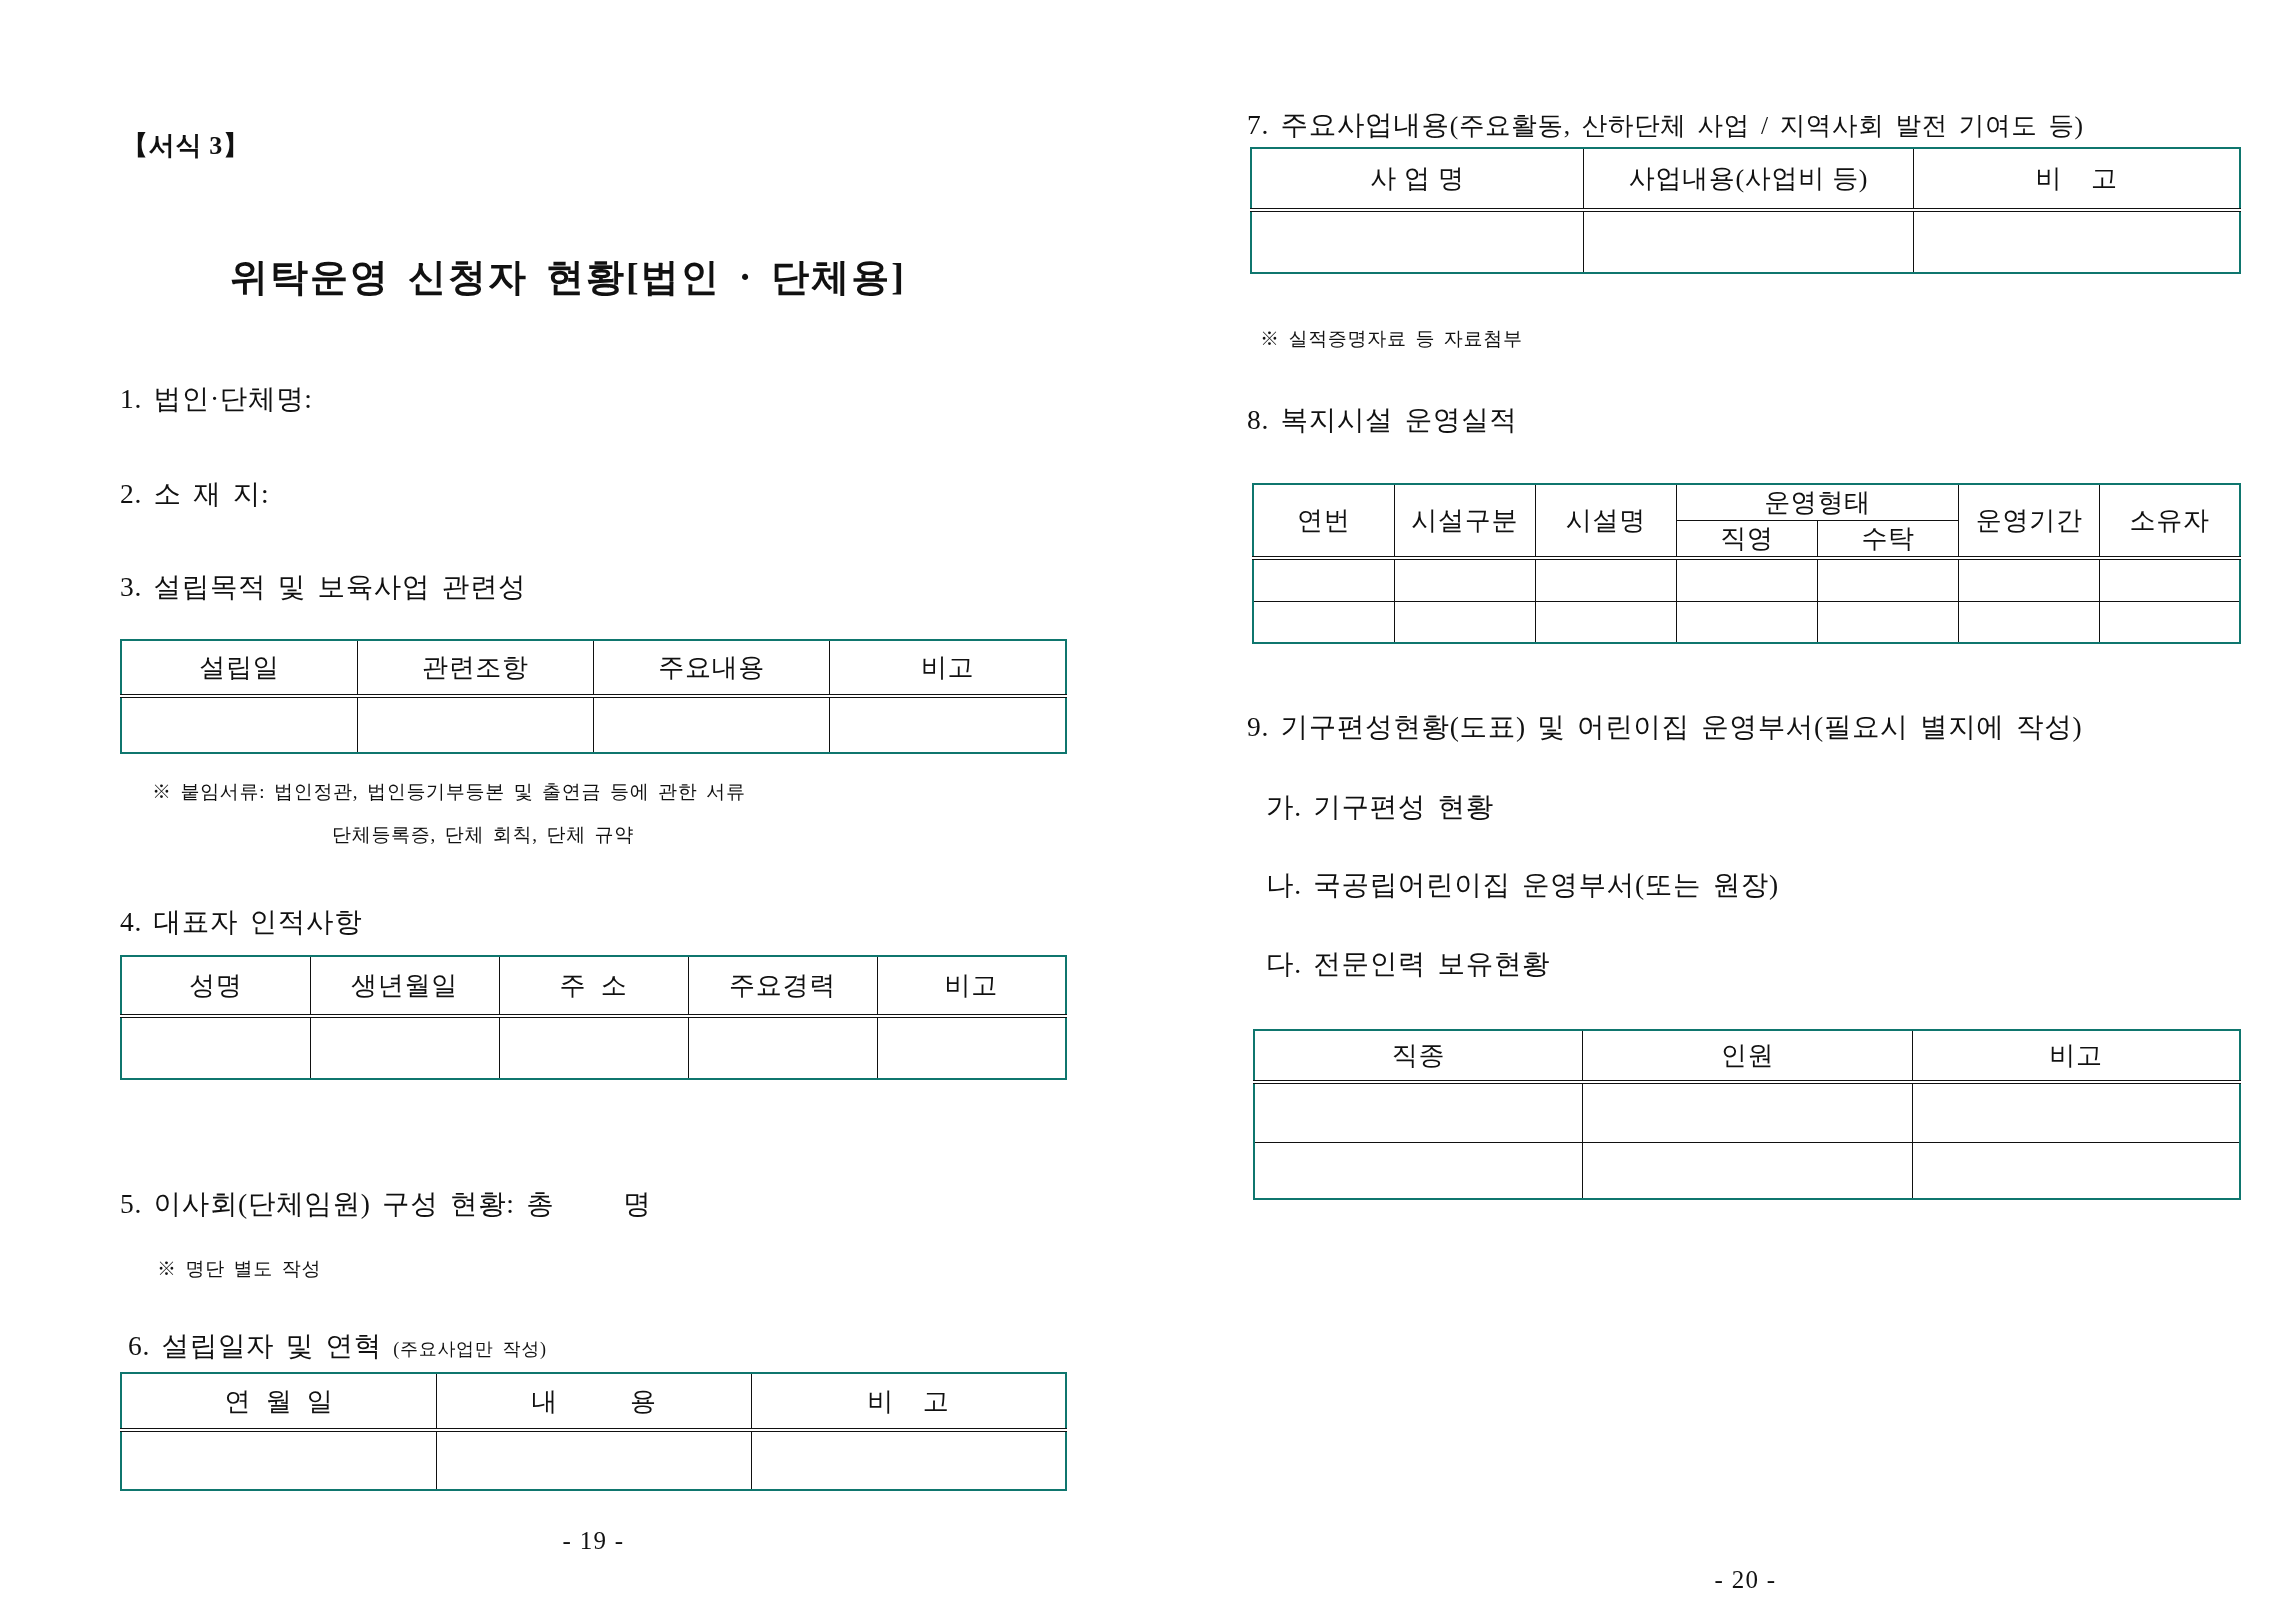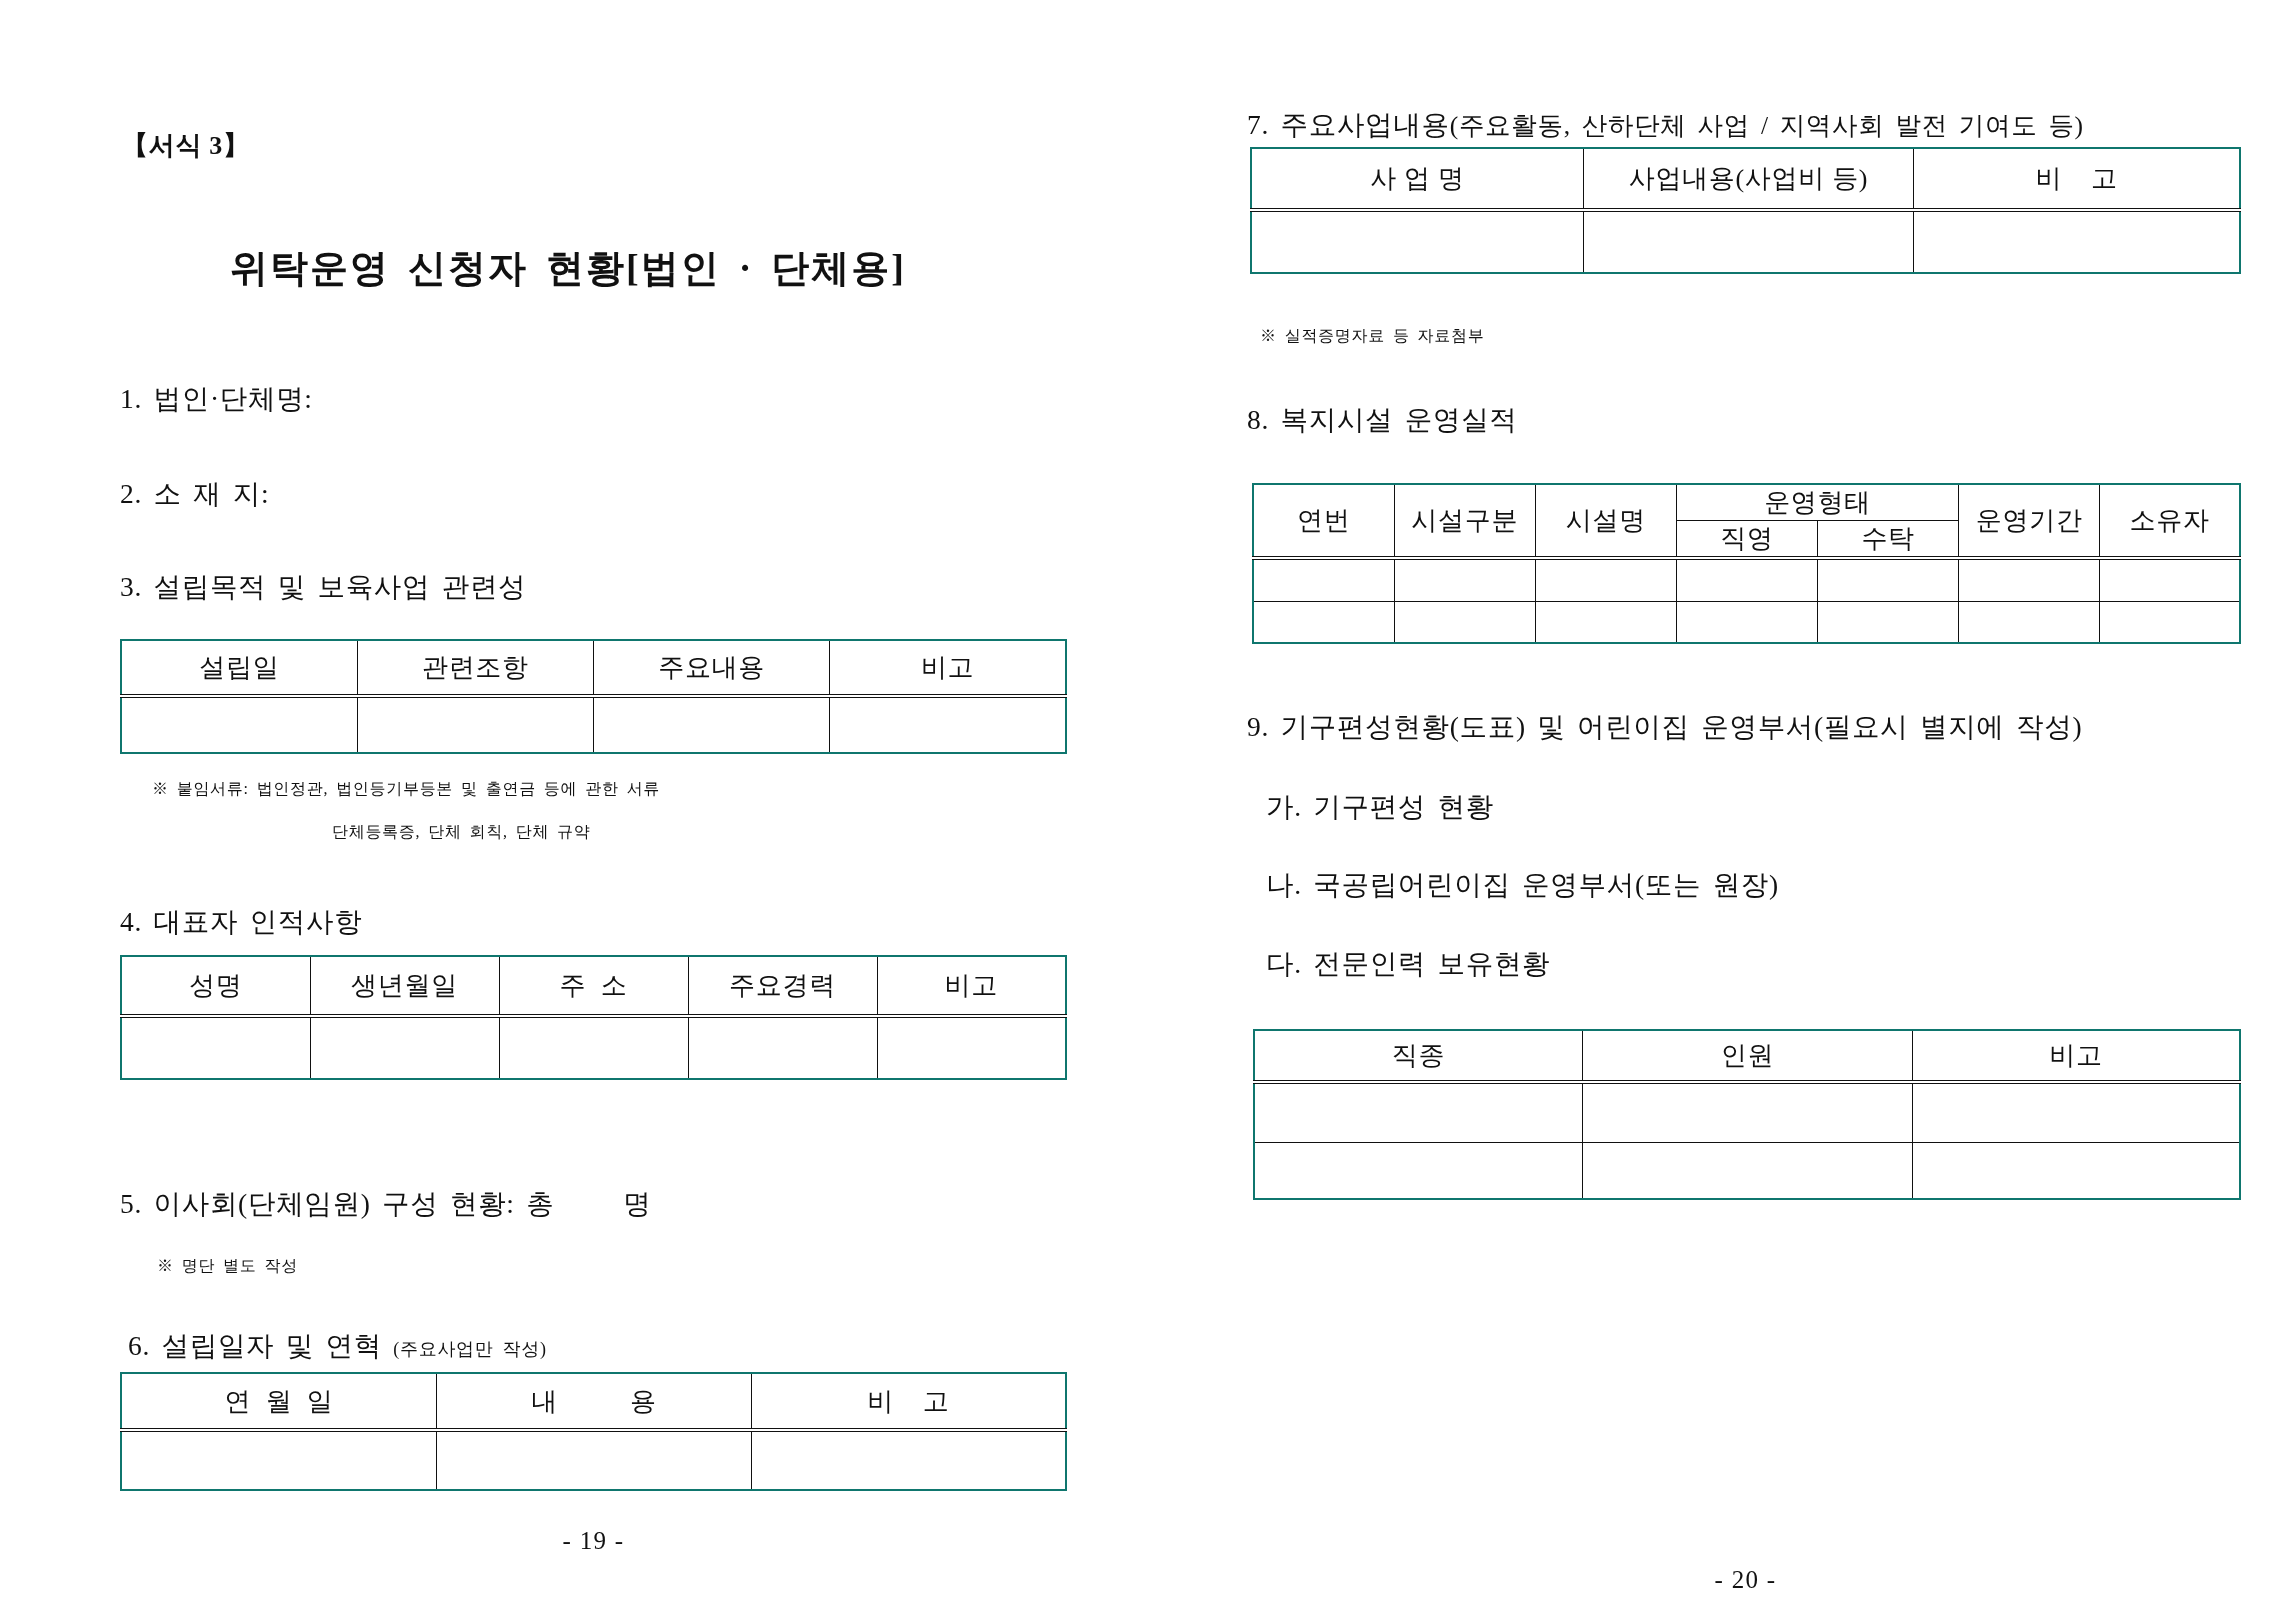--- a/index.html
+++ b/index.html
@@ -6,23 +6,23 @@
   body {
     width: 2295px; height: 1623px;
     background: #ffffff;
     position: relative;
     font-family: "Liberation Serif", "DejaVu Serif", serif;
     color: #111111;
     overflow: hidden;
   }
   .abs { position: absolute; white-space: pre; }
   .form-label { font-size: 26px; font-weight: bold; letter-spacing: 0.7px; }
-  .doc-title  { font-size: 38px; font-weight: bold; letter-spacing: 2px; word-spacing: 6.5px; }
+  .doc-title  { font-size: 38px; font-weight: bold; letter-spacing: 2px; word-spacing: 6.5px; margin-top: 9px; }
   .item  { font-size: 27.5px; letter-spacing: 0.7px; word-spacing: 3.9px; }
-  .note  { font-size: 16px; letter-spacing: 0.7px; word-spacing: 3.3px; }
+  .note  { font-size: 19px; letter-spacing: 0.7px; word-spacing: 3.3px; }
   .sub   { font-size: 18px; }
   .sub7  { font-size: 25.5px; }
   .footer { font-size: 25px; text-align: center; letter-spacing: 1.3px; }
 
   table.doc-table {
     position: absolute;
     border-collapse: collapse;
     table-layout: fixed;
     background: #ffffff;
   }

